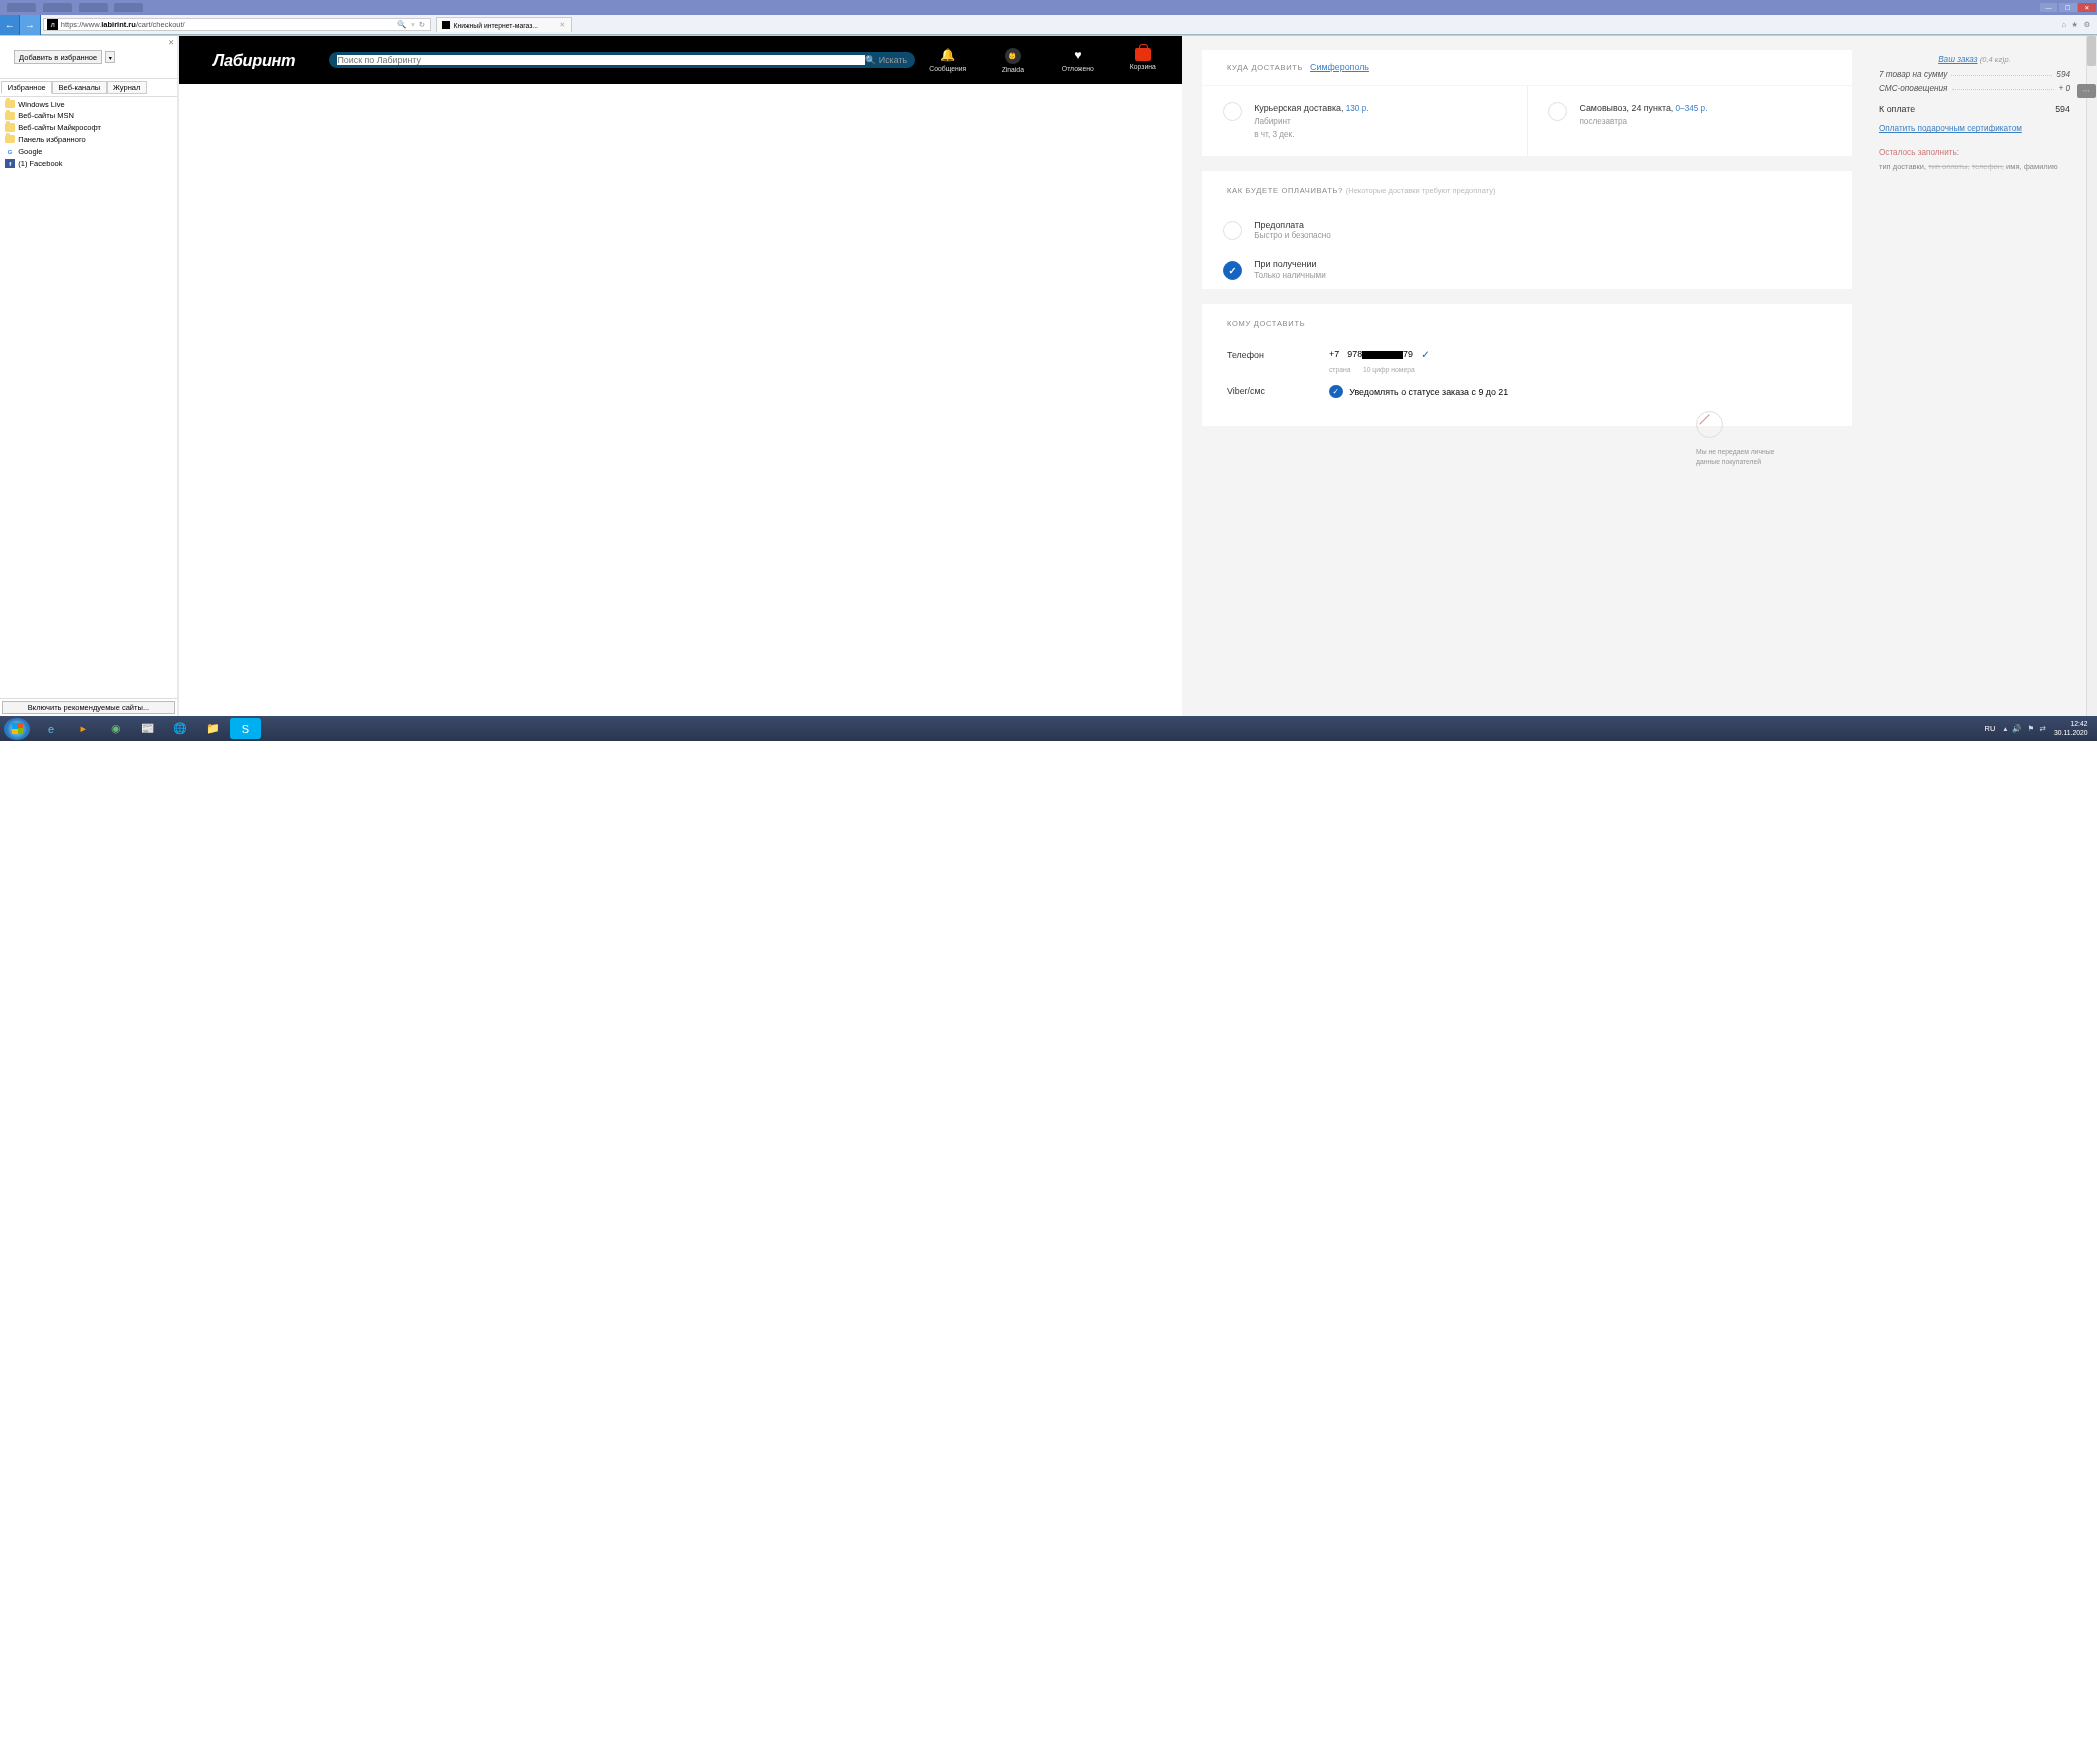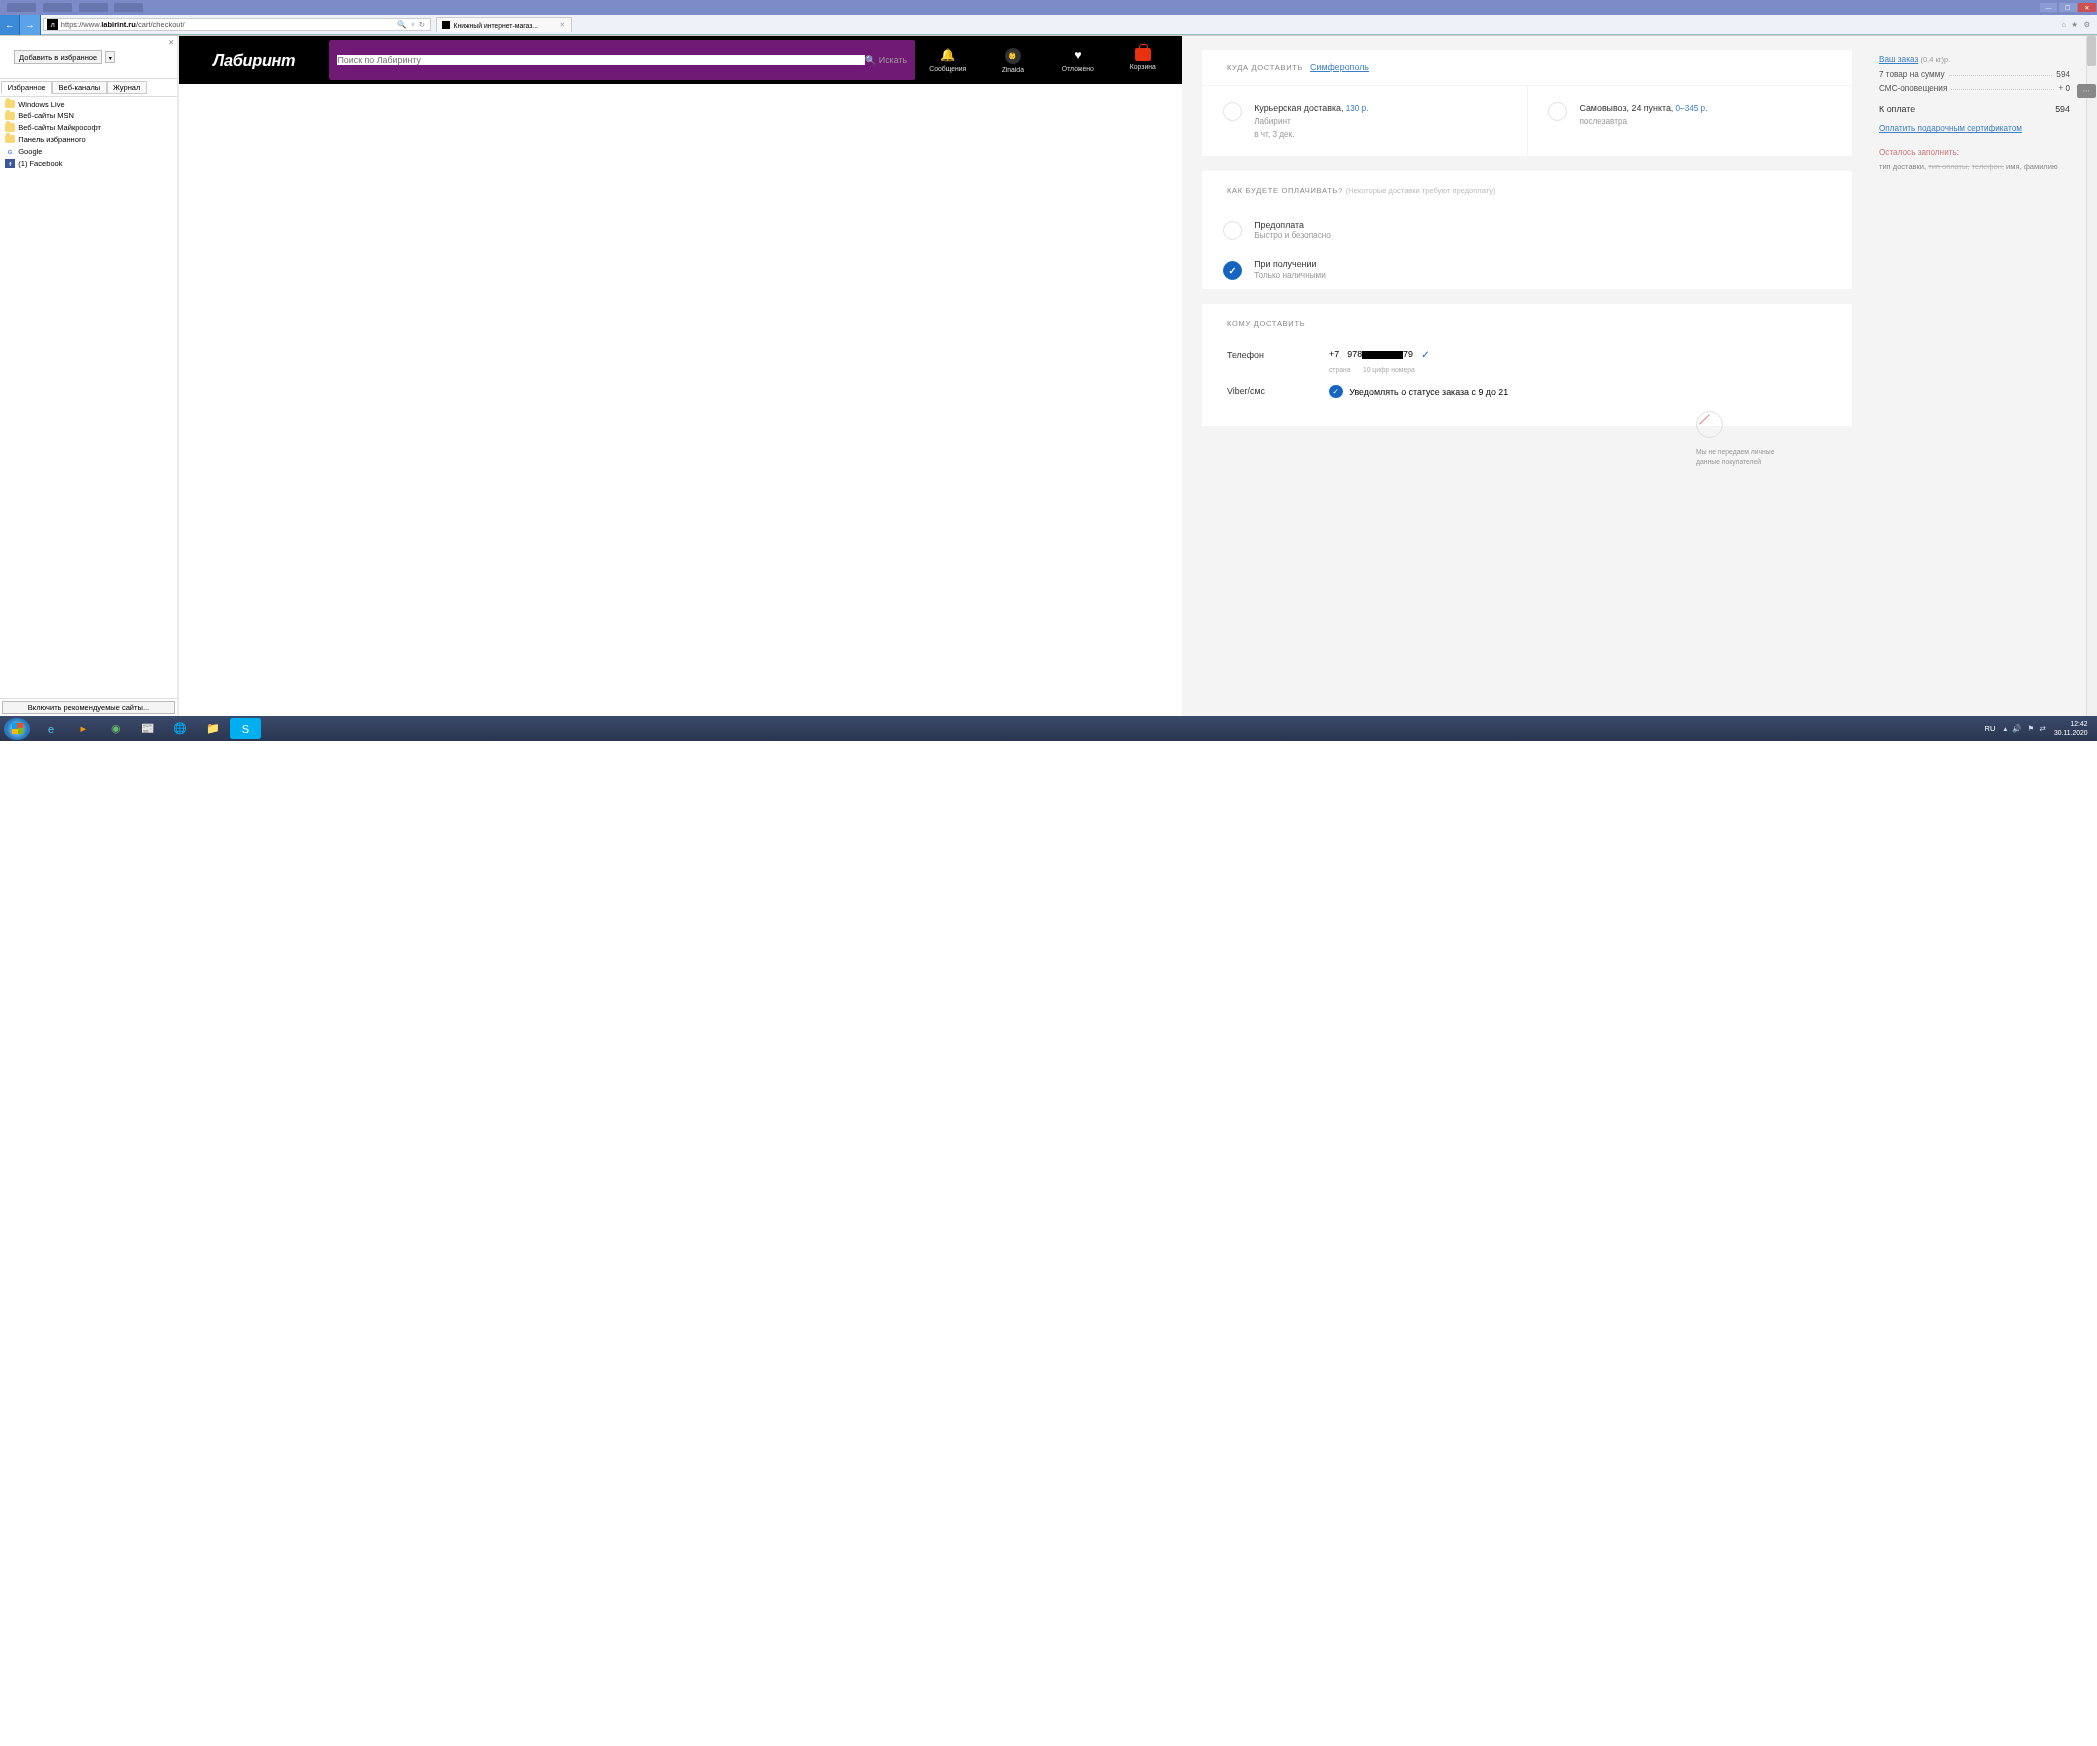--- a/index.html
+++ b/index.html
@@ -51,21 +51,21 @@
 .sidebar-footer button{font-size:7.5px;padding:1.4px 4.1px;border:0.7px solid #bbb;background:#f4f4f4;width:100%;}
 
 
 .page{flex:1;background:#fff;display:flex;flex-direction:row;position:relative;}
 .page-scroll-shadow{position:absolute;right:0;top:0;bottom:0;width:11px;background:#f0f0f0;border-left:0.7px solid #ddd;}
 .page-scroll-thumb{position:absolute;right:1.4px;top:0;width:8.2px;height:30px;background:#c8c8c8;border-radius:1.4px;}
 
 
 .site-header{background:#000;height:48px;display:flex;align-items:center;padding:0 0 0 34px;color:#fff;}
 .logo{font-size:16.3px;font-style:italic;font-weight:bold;letter-spacing:-0.3px;margin-right:34px;}
-.search-box{flex:0 0 586px;height:40px;background:#701a75;border-radius:2px;display:flex;align-items:center;padding:0 8.2px;}
+.search-box{flex:0 0 586px;height:16px;background:#0c4a6e;border-radius:8px;display:flex;align-items:center;padding:0 8.2px;}
 .search-box input{flex:1;border:none;outline:none;font-size:8.9px;color:#333;}
 .search-box .s-btn{color:#999;font-size:8.9px;display:flex;align-items:center;gap:2.7px;}
 .header-icons{display:flex;margin-left:auto;margin-right:6.8px;}
 .hi{width:65px;display:flex;flex-direction:column;align-items:center;gap:2px;font-size:6.8px;color:#ddd;}
 .hi-icon{width:15px;height:15px;display:flex;align-items:center;justify-content:center;font-size:12.3px;}
 .hi-icon.bell{color:#fff;}
 .hi-icon.avatar{background:#333;border-radius:50%;width:16.3px;height:16.3px;font-size:6.8px;}
 .hi-icon.heart{color:#fff;}
 .hi-icon.bag{background:#e8310f;border-radius:2px;width:16.3px;height:13.6px;position:relative;}
 .hi-icon.bag:before{content:'';position:absolute;top:-3.4px;left:4.8px;width:6.8px;height:4.1px;border:1.4px solid #e8310f;border-bottom:none;border-radius:3.4px 3.4px 0 0;}
@@ -114,21 +114,21 @@
 .phone-redact{display:inline-block;width:41px;height:8.2px;background:#000;vertical-align:middle;}
 .recip-hint{color:#aaa;font-size:6.8px;}
 .recip-hint-row{display:flex;gap:12.3px;margin-left:102px;margin-top:-6.8px;}
 .check-sm{width:13.6px;height:13.6px;border-radius:50%;background:#1565c0;display:flex;align-items:center;justify-content:center;flex-shrink:0;}
 .check-sm:after{content:'✓';color:#fff;font-size:7.5px;}
 .recip-right{position:absolute;right:61px;width:95px;font-size:6.8px;color:#999;line-height:1.4;}
 .recip-right .no-photo{width:27px;height:27px;border:0.7px solid #ddd;border-radius:50%;margin-bottom:9.5px;position:relative;}
 .recip-right .no-photo:after{content:'';position:absolute;left:5.4px;top:5.4px;right:5.4px;bottom:5.4px;border-top:0.7px solid #d88;transform:rotate(-45deg);transform-origin:center;}
 
 
-.order-line{display:flex;justify-content:flex-start;font-size:8.2px;color:#555;padding:2.7px 0;}
+.order-line{display:flex;justify-content:center;font-size:8.2px;color:#555;padding:2.7px 0;font-style:italic;}
 .order-line.first a{color:#3b7fc4;text-decoration:underline;}
 .order-line.first .wt{color:#999;font-size:7.5px;}
 .order-line .dots{flex:1;border-bottom:0.7px dotted #ccc;margin:0 4.1px 2.7px;}
 .order-total{display:flex;justify-content:space-between;font-size:8.9px;color:#333;padding:8.2px 0 9.5px;}
 .gift-link{font-size:8.2px;color:#3b7fc4;text-decoration:underline;line-height:1.5;display:block;margin-bottom:12.3px;}
 .todo-head{font-size:8.2px;color:#c77;margin-bottom:4.1px;}
 .todo-text{font-size:7.5px;color:#888;line-height:1.5;}
 .todo-text .done{text-decoration:line-through;color:#bbb;}
 
 

